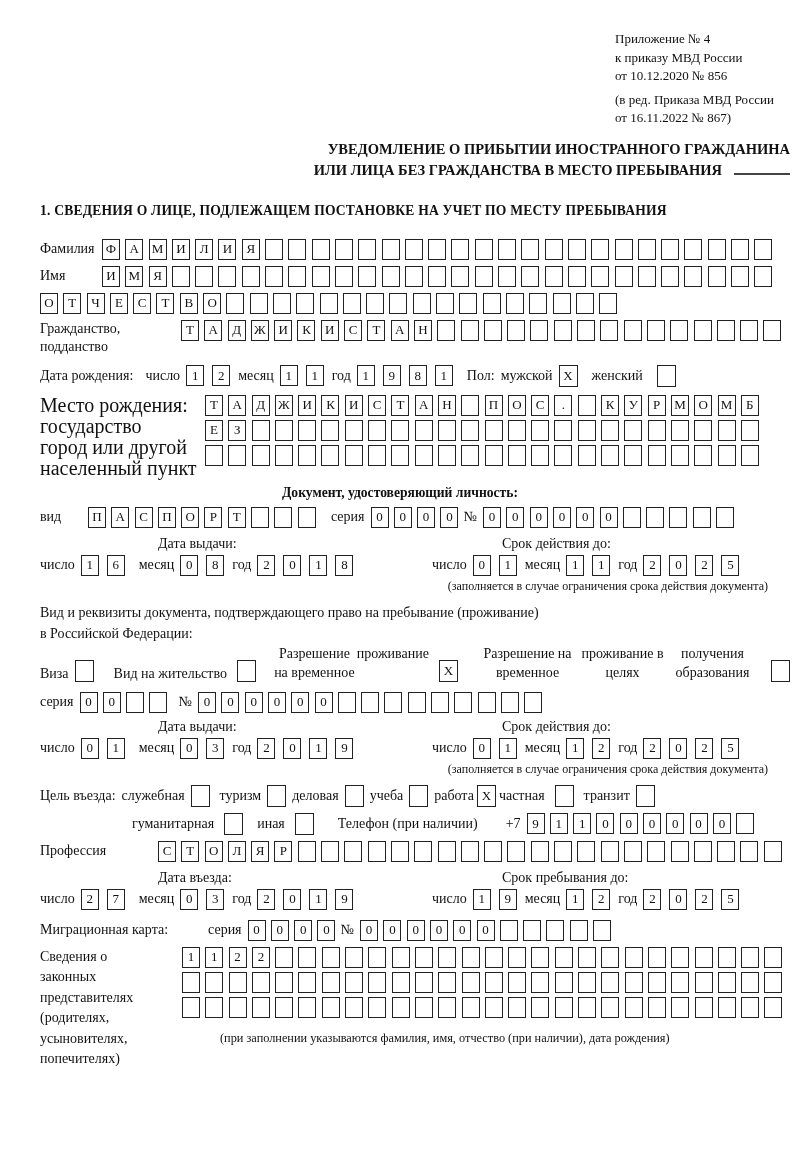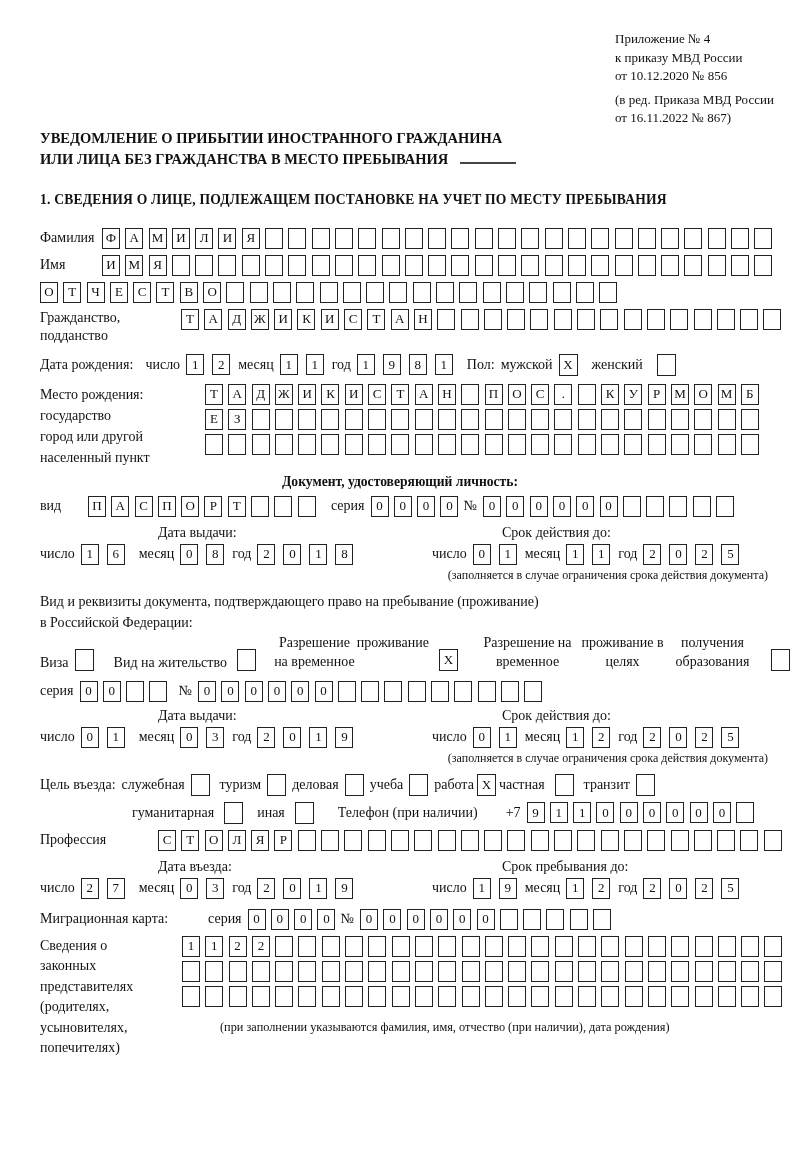--- a/index.html
+++ b/index.html
@@ -4,21 +4,21 @@
 <style>
   *{margin:0;padding:0;box-sizing:border-box}
   html,body{width:800px;background:#fff}
   body{height:1163px;overflow:hidden;font-family:"Liberation Serif","DejaVu Serif",serif;color:#111}
   .page{padding:30px 10px 0 40px;width:800px}
 
   .hdr-block{margin-left:575px;width:205px;font-size:13px;line-height:18.5px}
   .hdr-sub{margin-top:5px}
   .forma{text-align:right;padding-right:26px;font-weight:bold;font-size:14.5px;margin-top:14px}
 
-  .title{text-align:left;font-weight:bold;font-size:14.5px;line-height:21px;margin-top:0}
+  .title{text-align:right;font-weight:bold;font-size:14.5px;line-height:21px;margin-top:11px}
   .blank-line{display:inline-block;width:56px;border-bottom:2px solid #444;margin-left:12px;height:14px}
 
   .sect{font-weight:bold;font-size:13.6px;margin-top:22px;letter-spacing:.2px}
 
   .row{display:flex;align-items:center;margin-top:6px}
   .row.top{align-items:flex-start}
   .first{margin-top:20px}
 
   .lab,.dlbl{font-size:14px;white-space:nowrap}
   .lab2{display:flex;flex-direction:column;font-size:14px;line-height:18px}
@@ -30,21 +30,21 @@
   .cells{display:inline-flex;flex:none}
   .cell{width:18px;height:21px;border:1.7px solid #222;margin-right:5.3px;display:inline-flex;align-items:center;justify-content:center;font-size:13px;flex:none;background:#fff}
   .sp .cell{margin-right:8px}
   .box .cell{width:19px;height:22px;margin-right:0}
 
   .mlg{margin-left:10px}
   .mls{margin-left:6px}
   .mlx{margin-left:14px}
 
   .bp-row{display:flex;align-items:flex-start;margin-top:8px}
-  .bp-labels{width:165px;flex:none;font-size:14px;line-height:21px}
+  .bp-labels{width:165px;flex:none;font-size:20px;line-height:21px}
   .bp-cells .cells{margin-bottom:4px}
 
   .doc-head{text-align:center;font-weight:bold;font-size:13.6px;margin-top:6px;margin-right:30px}
 
   .dp{display:flex;margin-top:8px}
   .dp-l{width:392px;flex:none}
   .dp-r{flex:1}
   .dp-h{font-size:14px}
   .dp-l .dp-h{margin-left:118px}
   .dp-r .dp-h{margin-left:70px}

